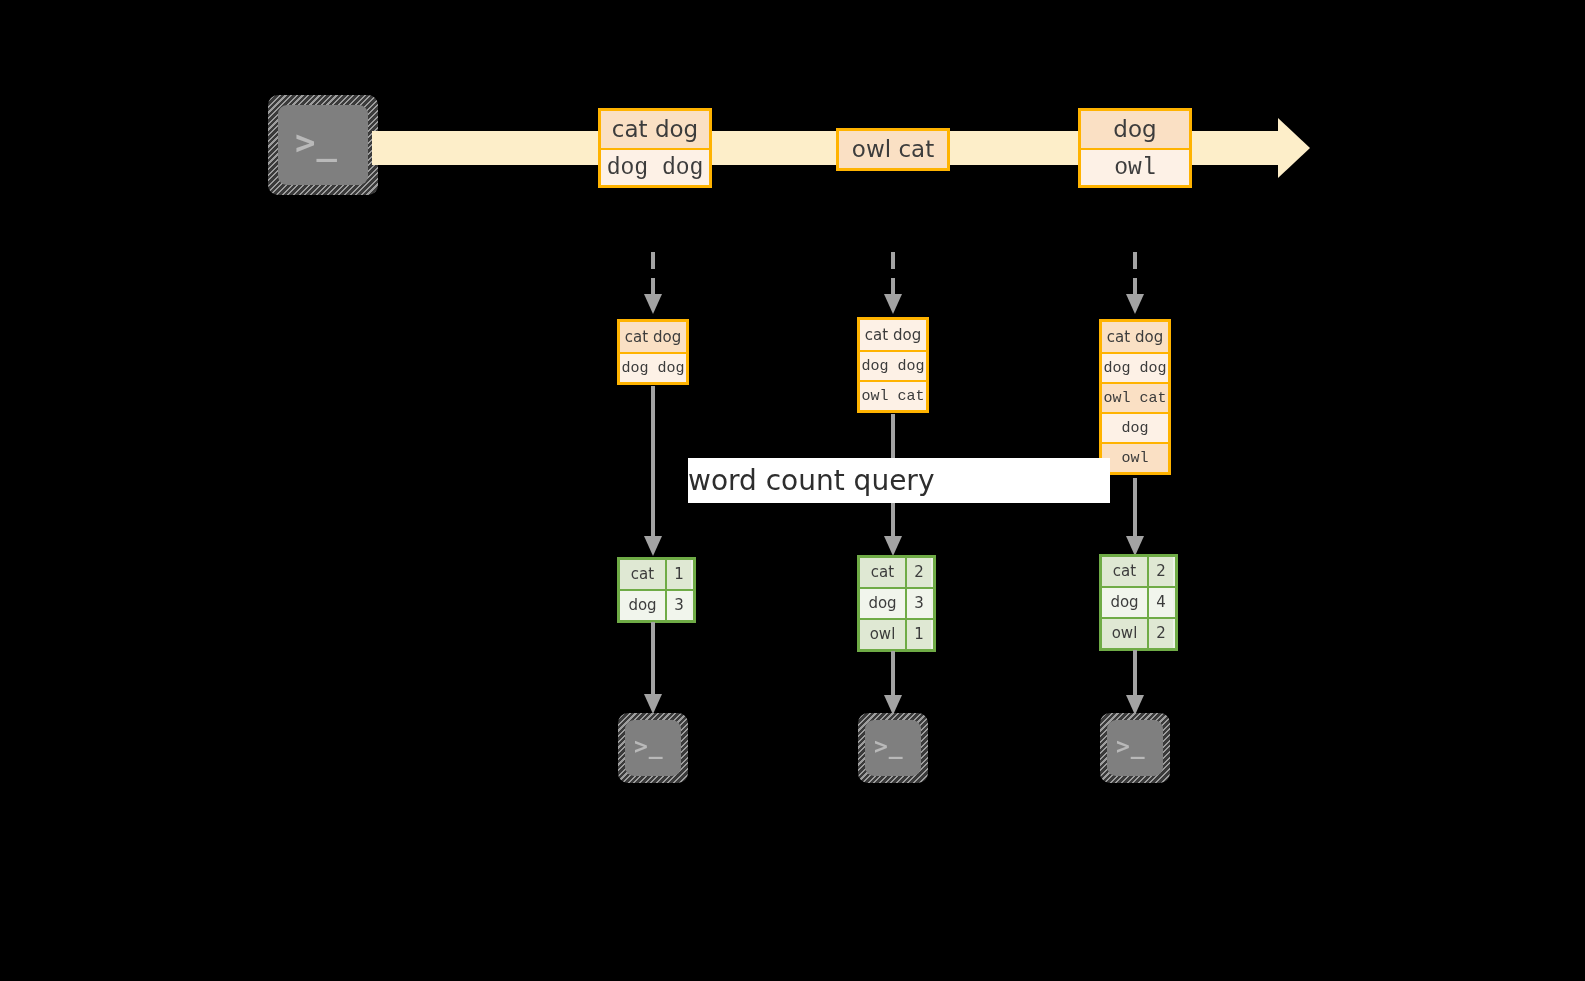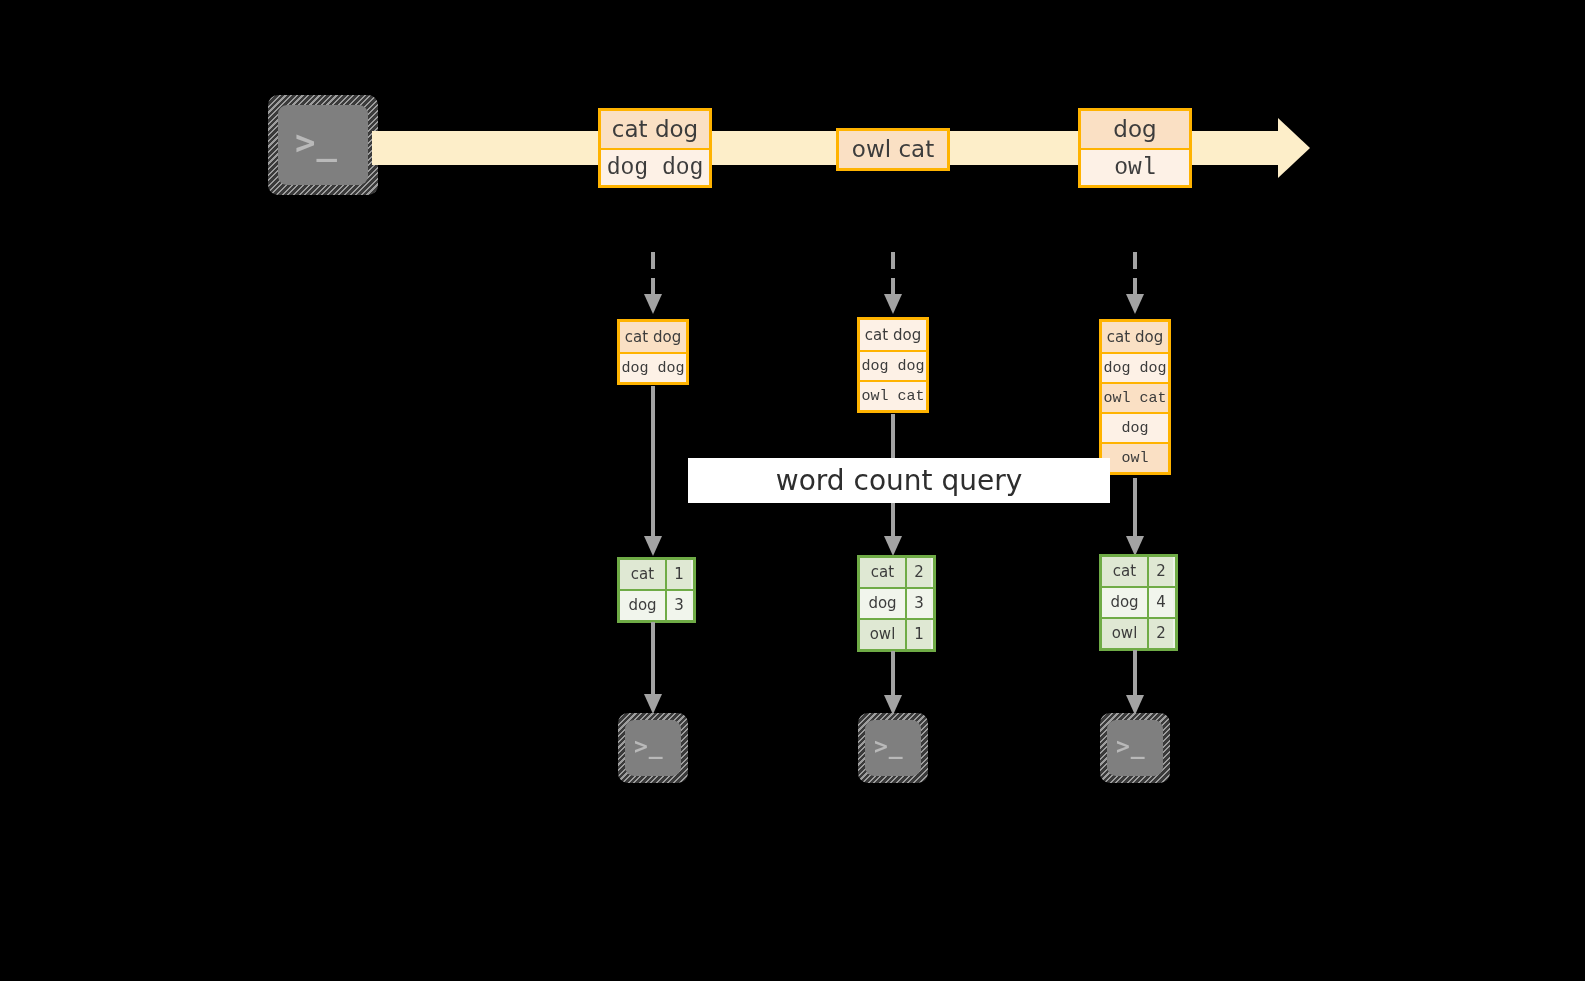--- a/index.html
+++ b/index.html
@@ -58,21 +58,21 @@
   .tbl .c.word{width:45px;}
   .tbl .c.cnt{width:26px;border-left:2px solid #6fab46;}
 
   
   .conn{position:absolute;}
 
   
   .querylabel{position:absolute;left:688px;top:458px;width:422px;height:45px;
         background:#ffffff;}
   .querylabel span{display:block;width:100%;height:45px;line-height:45px;
-        text-align:center;font-size:28px;color:#2e2e2e;white-space:nowrap;}
+        text-align:left;font-size:28px;color:#2e2e2e;white-space:nowrap;}
 </style>
 </head>
 <body>
 
 <div class="stage">
 
   <div class="term term-big">
     <div class="hatch"></div>
     <div class="body"></div>
     <div class="glyph">&gt;_</div>

